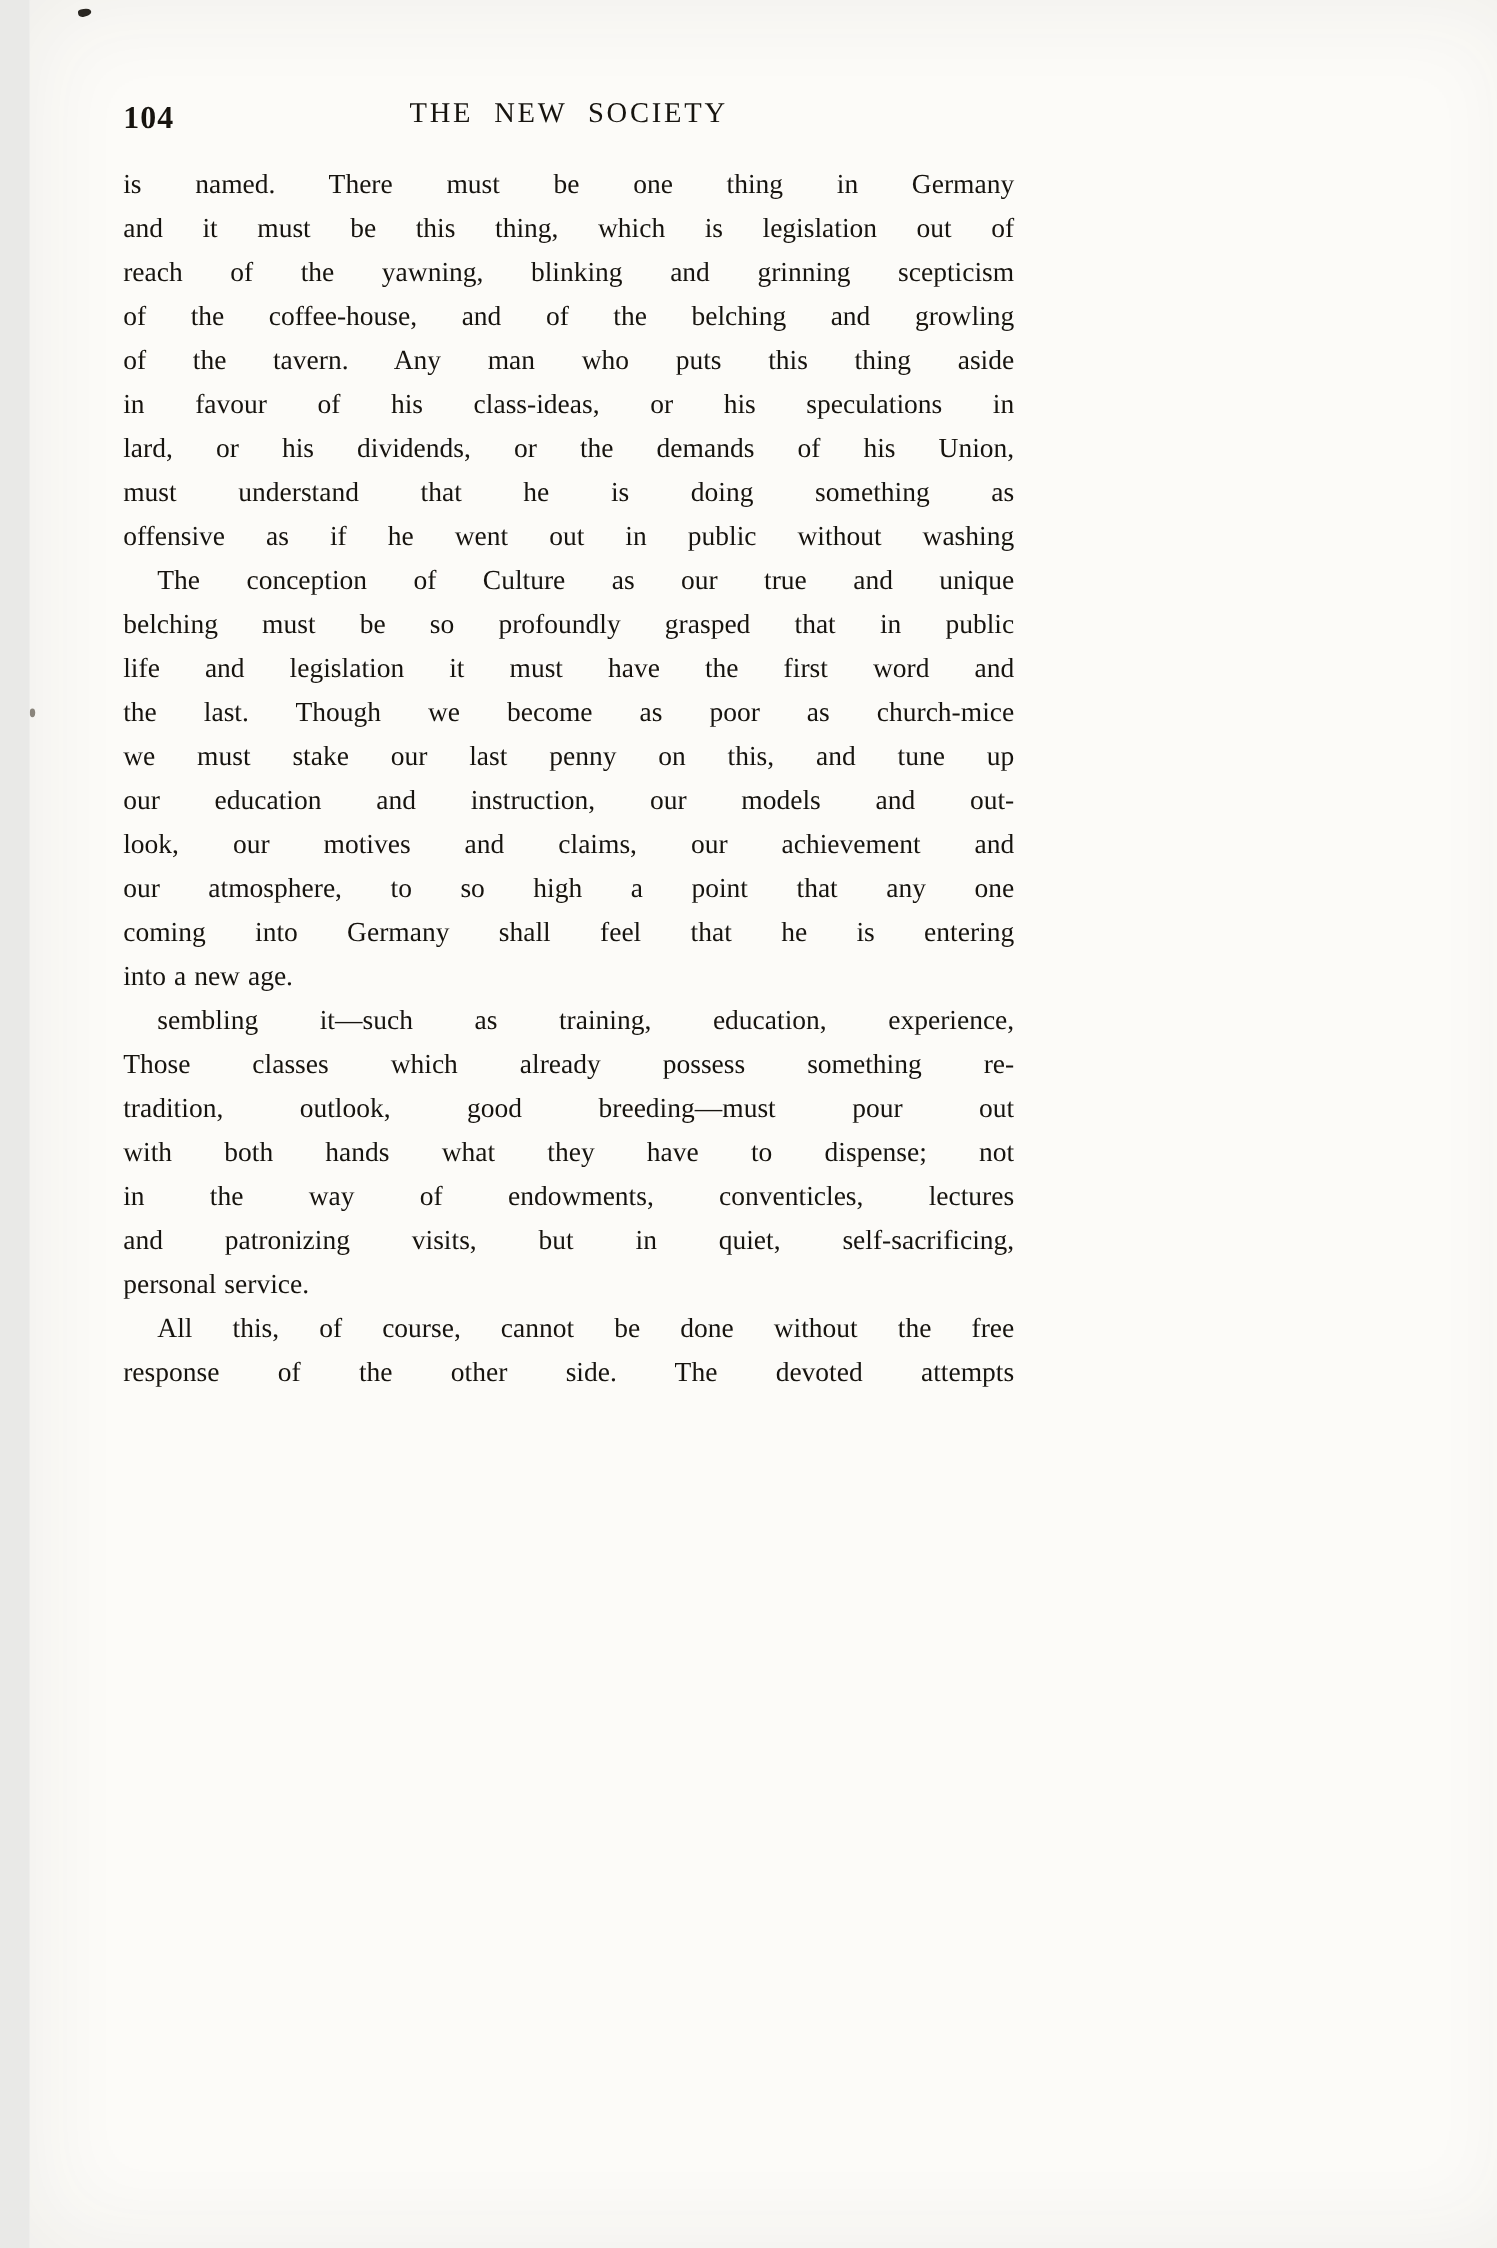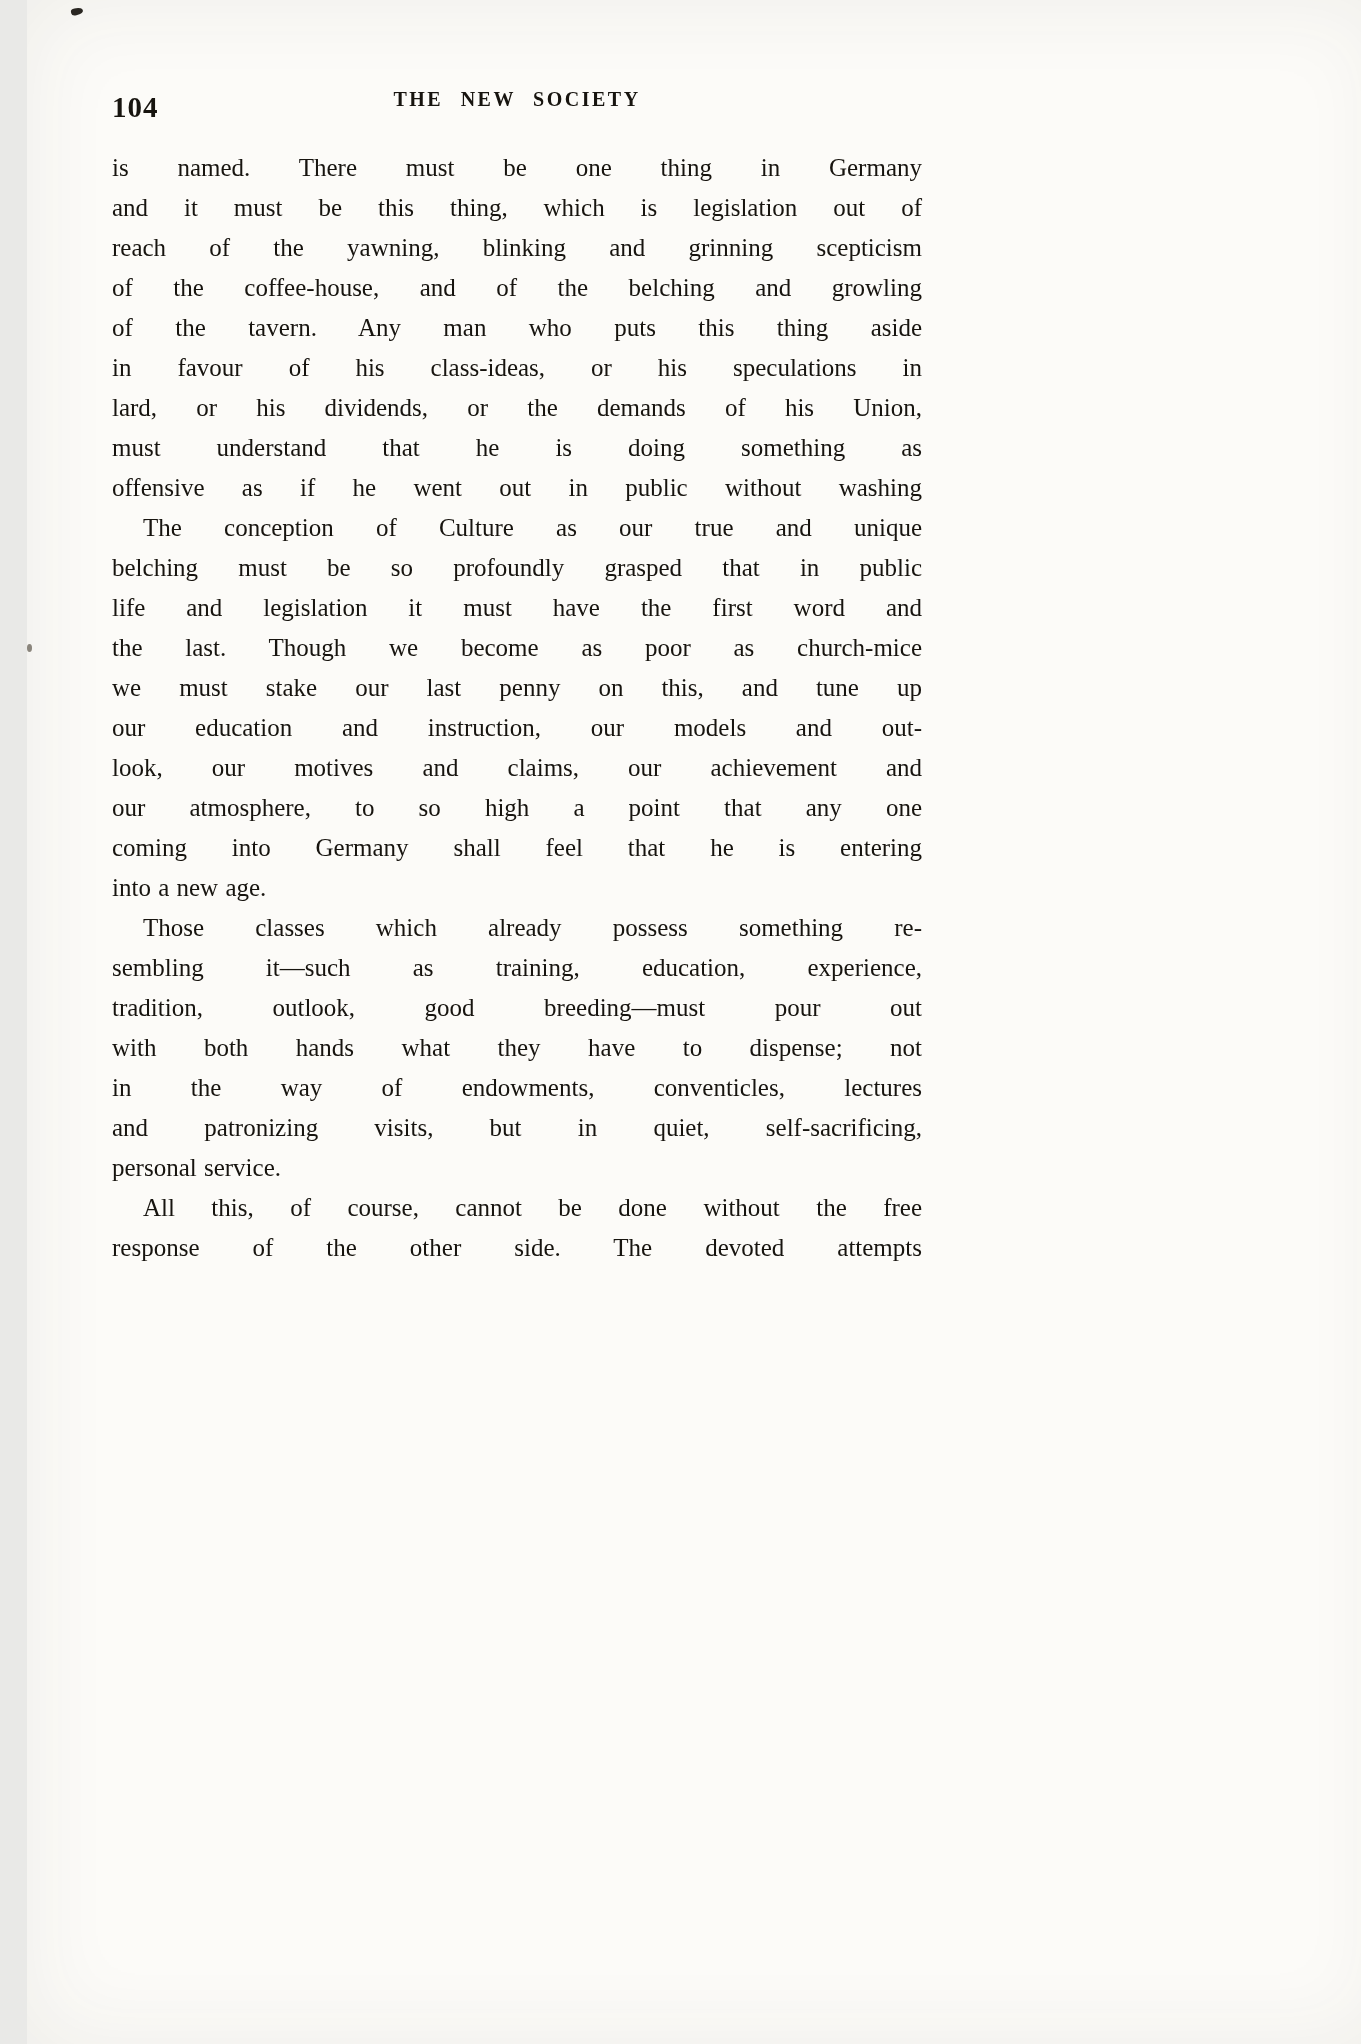--- a/index.html
+++ b/index.html
@@ -46,22 +46,22 @@
   }
   .pagenum {
     position: absolute;
     left: 0;
     top: 3px;
     font-size: 29px;
     font-weight: bold;
     letter-spacing: 1px;
   }
   .running-title {
-    font-size: 20px;
-    font-weight: bold;
+    font-size: 26px;
+    font-weight: normal;
     letter-spacing: 2.5px;
     word-spacing: 10px;
   }
   .text-block {
     position: absolute;
     left: 85px;
     top: 148px;
     width: 810px;
   }
   .line {
@@ -109,22 +109,22 @@
         <div class="line">life and legislation it must have the first word and</div>
         <div class="line">the last.  Though we become as poor as church-mice</div>
         <div class="line">we must stake our last penny on this, and tune up</div>
         <div class="line">our education and instruction, our models and out-</div>
         <div class="line">look, our motives and claims, our achievement and</div>
         <div class="line">our atmosphere, to so high a point that any one</div>
         <div class="line">coming into Germany shall feel that he is entering</div>
         <div class="line end">into a new age.</div>
       </div>
       <div class="para indent">
+        <div class="line">sembling it—such as training, education, experience,</div>
         <div class="line">Those classes which already possess something re-</div>
-        <div class="line">sembling it—such as training, education, experience,</div>
         <div class="line">tradition, outlook, good breeding—must pour out</div>
         <div class="line">with both hands what they have to dispense; not</div>
         <div class="line">in the way of endowments, conventicles, lectures</div>
         <div class="line">and patronizing visits, but in quiet, self-sacrificing,</div>
         <div class="line end">personal service.</div>
       </div>
       <div class="para indent">
         <div class="line">All this, of course, cannot be done without the free</div>
         <div class="line">response of the other side.  The devoted attempts</div>
       </div>

